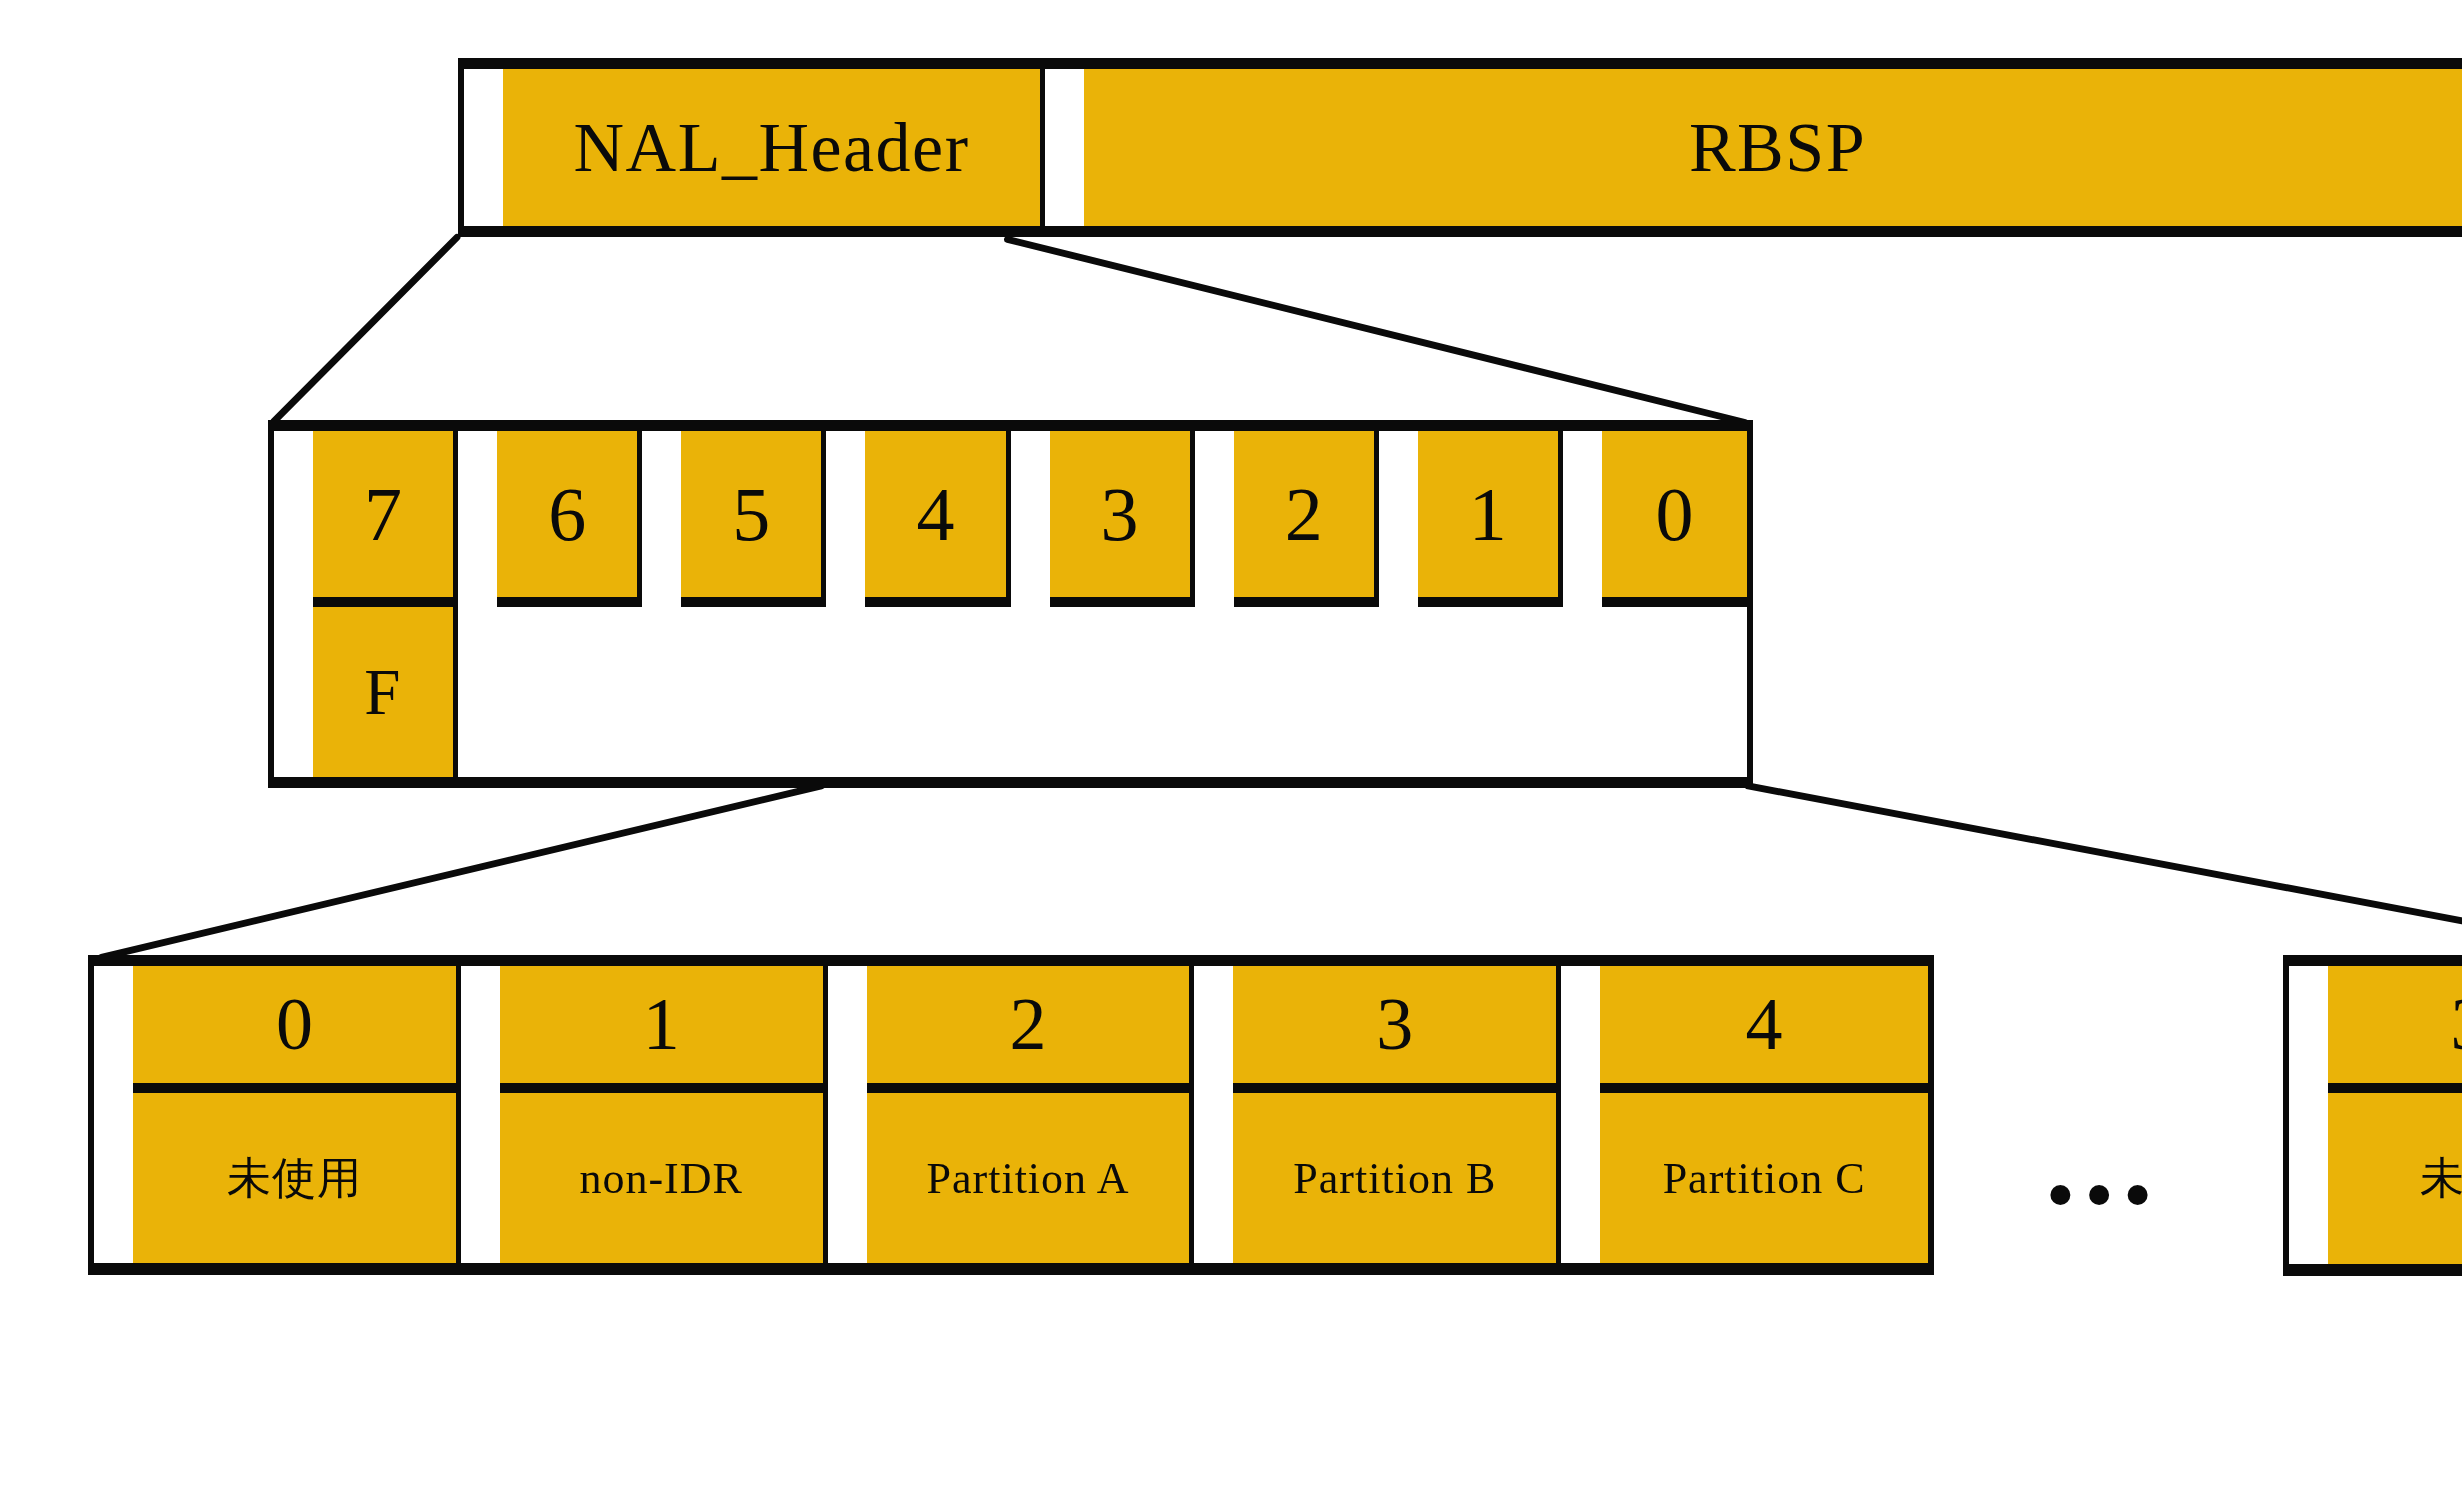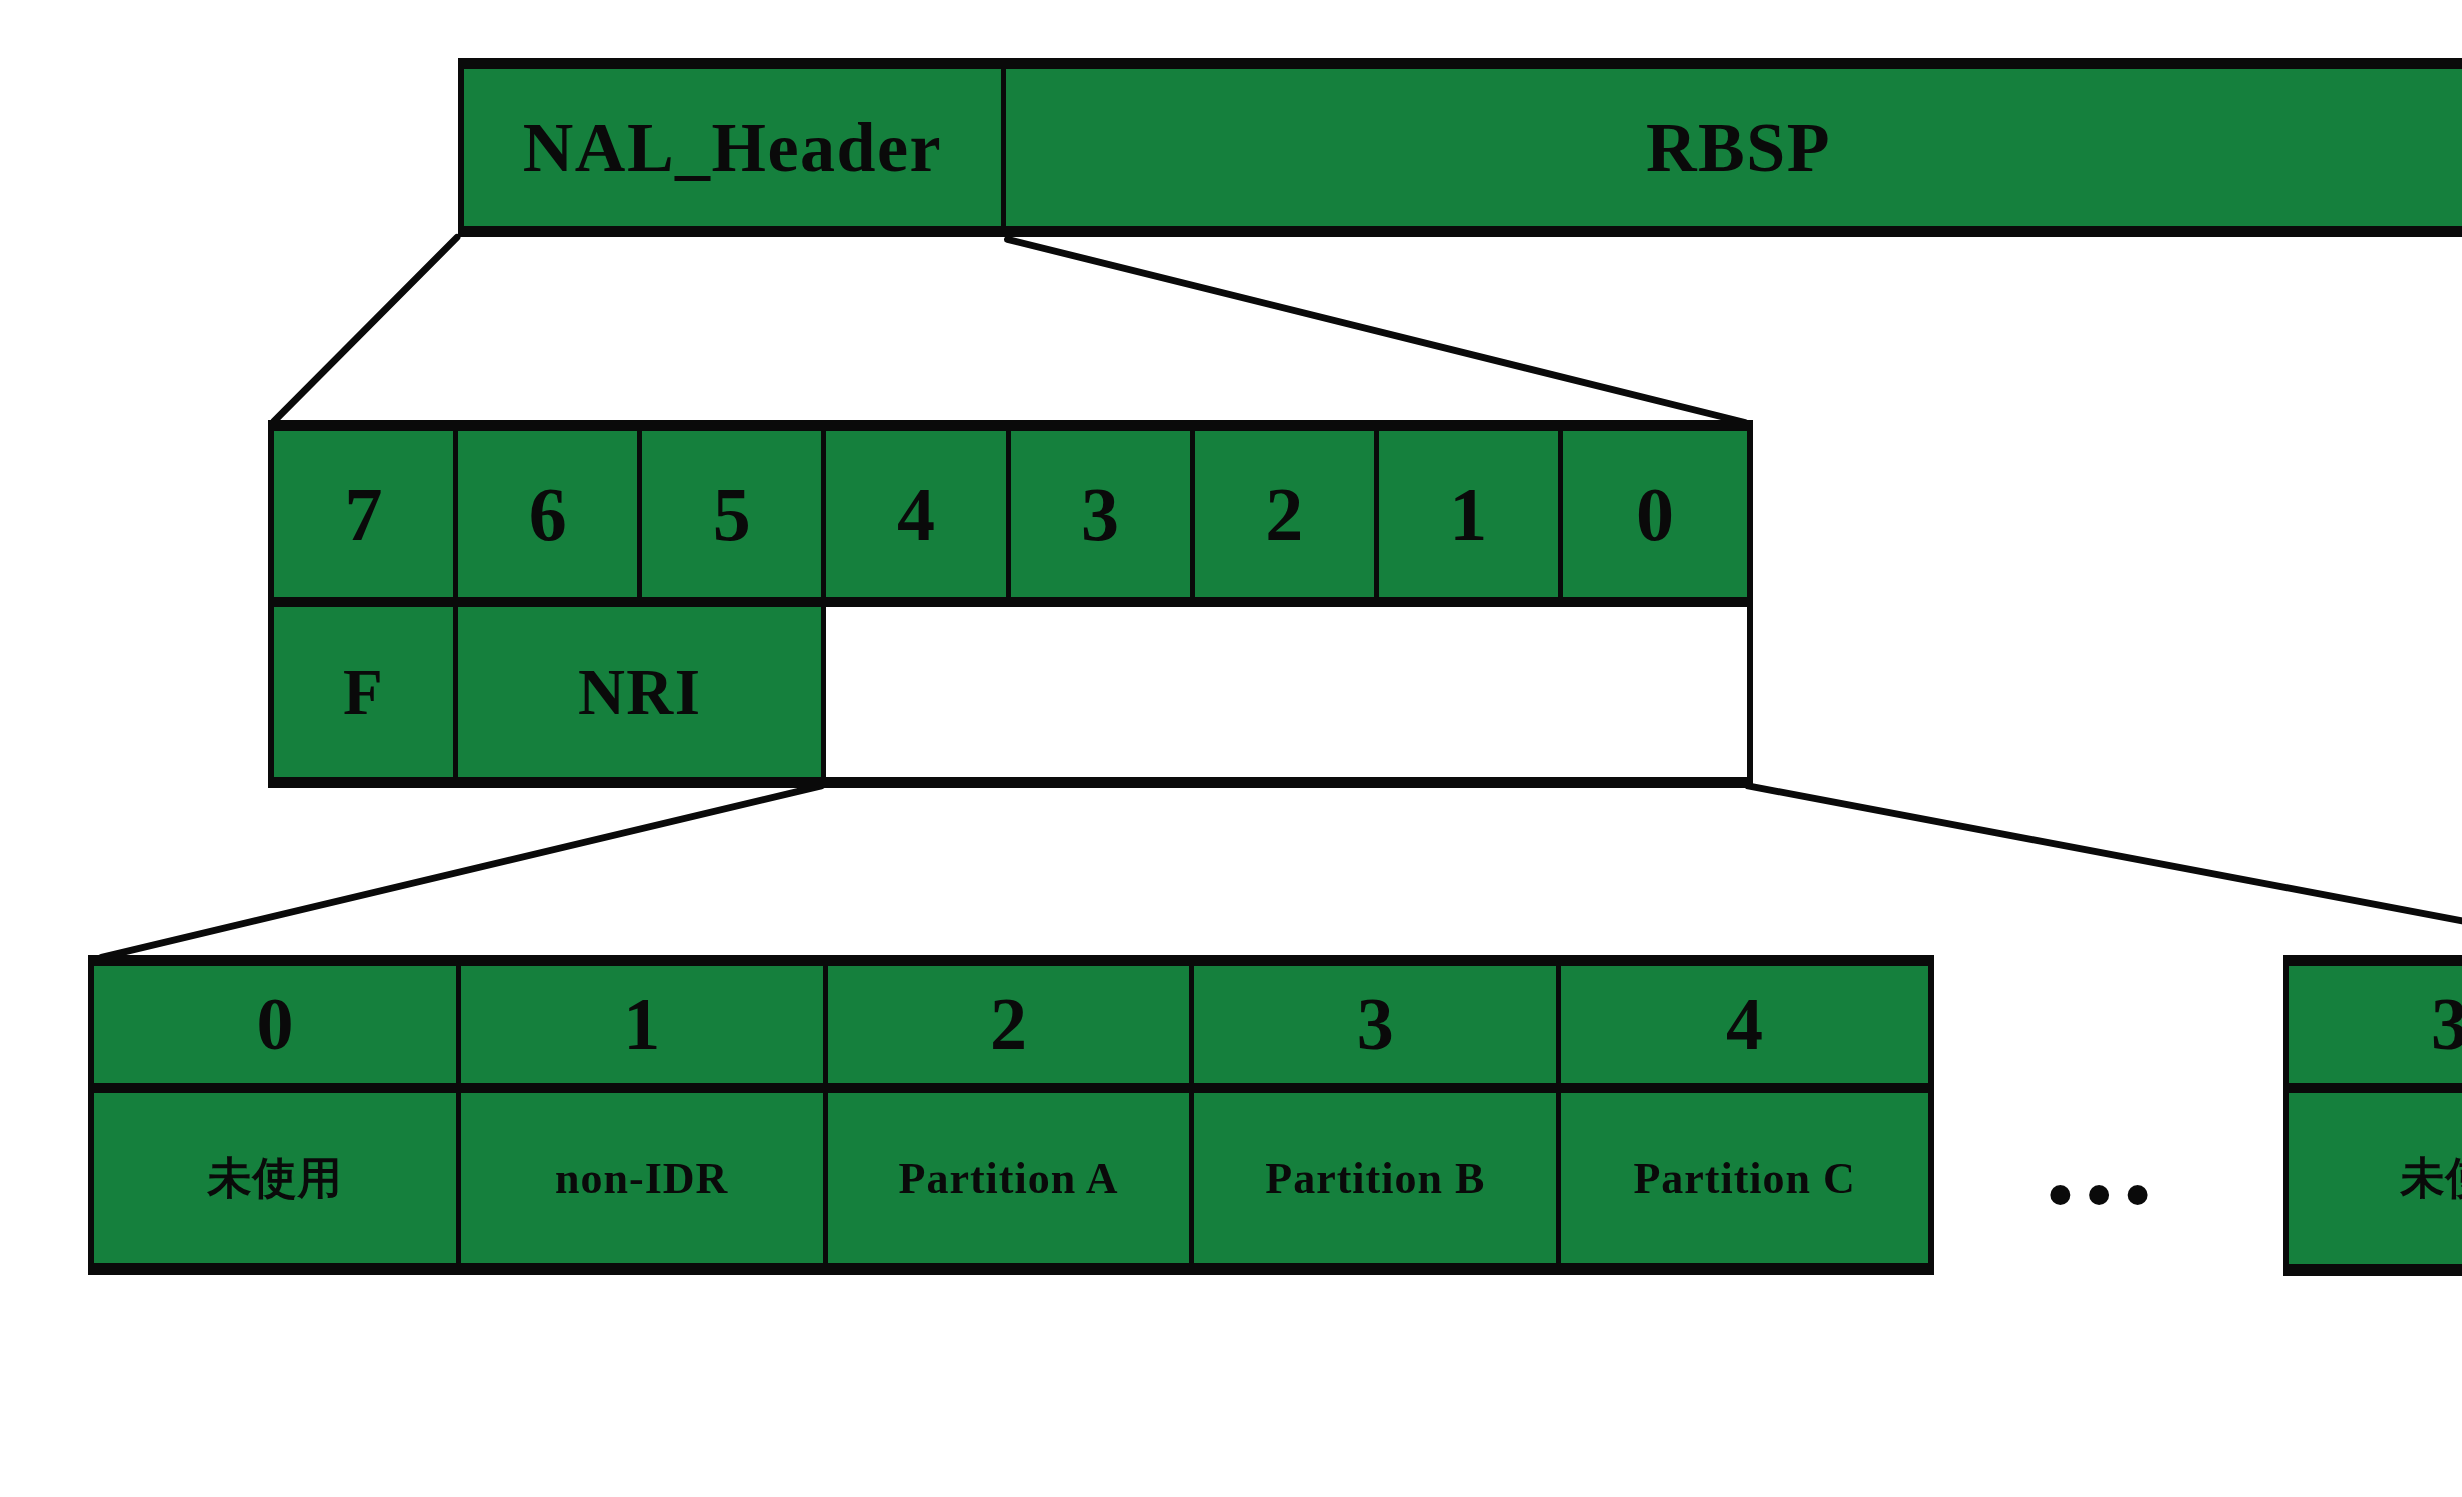--- a/index.html
+++ b/index.html
@@ -27,22 +27,23 @@
     border: 6.9px solid #0a0a0a;
     border-top-width: 11.8px;
     border-bottom-width: 11.8px;
     background: #ffffff;
   }
   .cell {
     box-sizing: border-box;
     display: flex;
     align-items: center;
     justify-content: center;
-    font-weight: 700;
-    background: #15803d;
+    font-weight: 400;
+    background: #eab308;
+    margin-left: 39px;
   }
   .v-div { border-right: 5.9px solid #0a0a0a; }
   .h-div { border-bottom: 10.8px solid #0a0a0a; }
 
   
   .top-box {
     left: 458px; top: 58px; width: 2019px; height: 179px;
     display: flex;
   }
   .top-box .cell { font-size: 70px; letter-spacing: 1.5px; }
@@ -116,21 +117,20 @@
     <div class="cell num h-div v-div">7</div>
     <div class="cell num h-div v-div">6</div>
     <div class="cell num h-div v-div">5</div>
     <div class="cell num h-div v-div">4</div>
     <div class="cell num h-div v-div">3</div>
     <div class="cell num h-div v-div">2</div>
     <div class="cell num h-div v-div">1</div>
     <div class="cell num h-div">0</div>
 
     <div class="cell field v-div">F</div>
-    <div class="cell field v-div span2">NRI</div>
   </div>
 
   <div class="tbl type-table">
     <div class="cell num h-div v-div">0</div>
     <div class="cell num h-div v-div">1</div>
     <div class="cell num h-div v-div">2</div>
     <div class="cell num h-div v-div">3</div>
     <div class="cell num h-div">4</div>
 
     <div class="cell meaning v-div">未使用</div>

